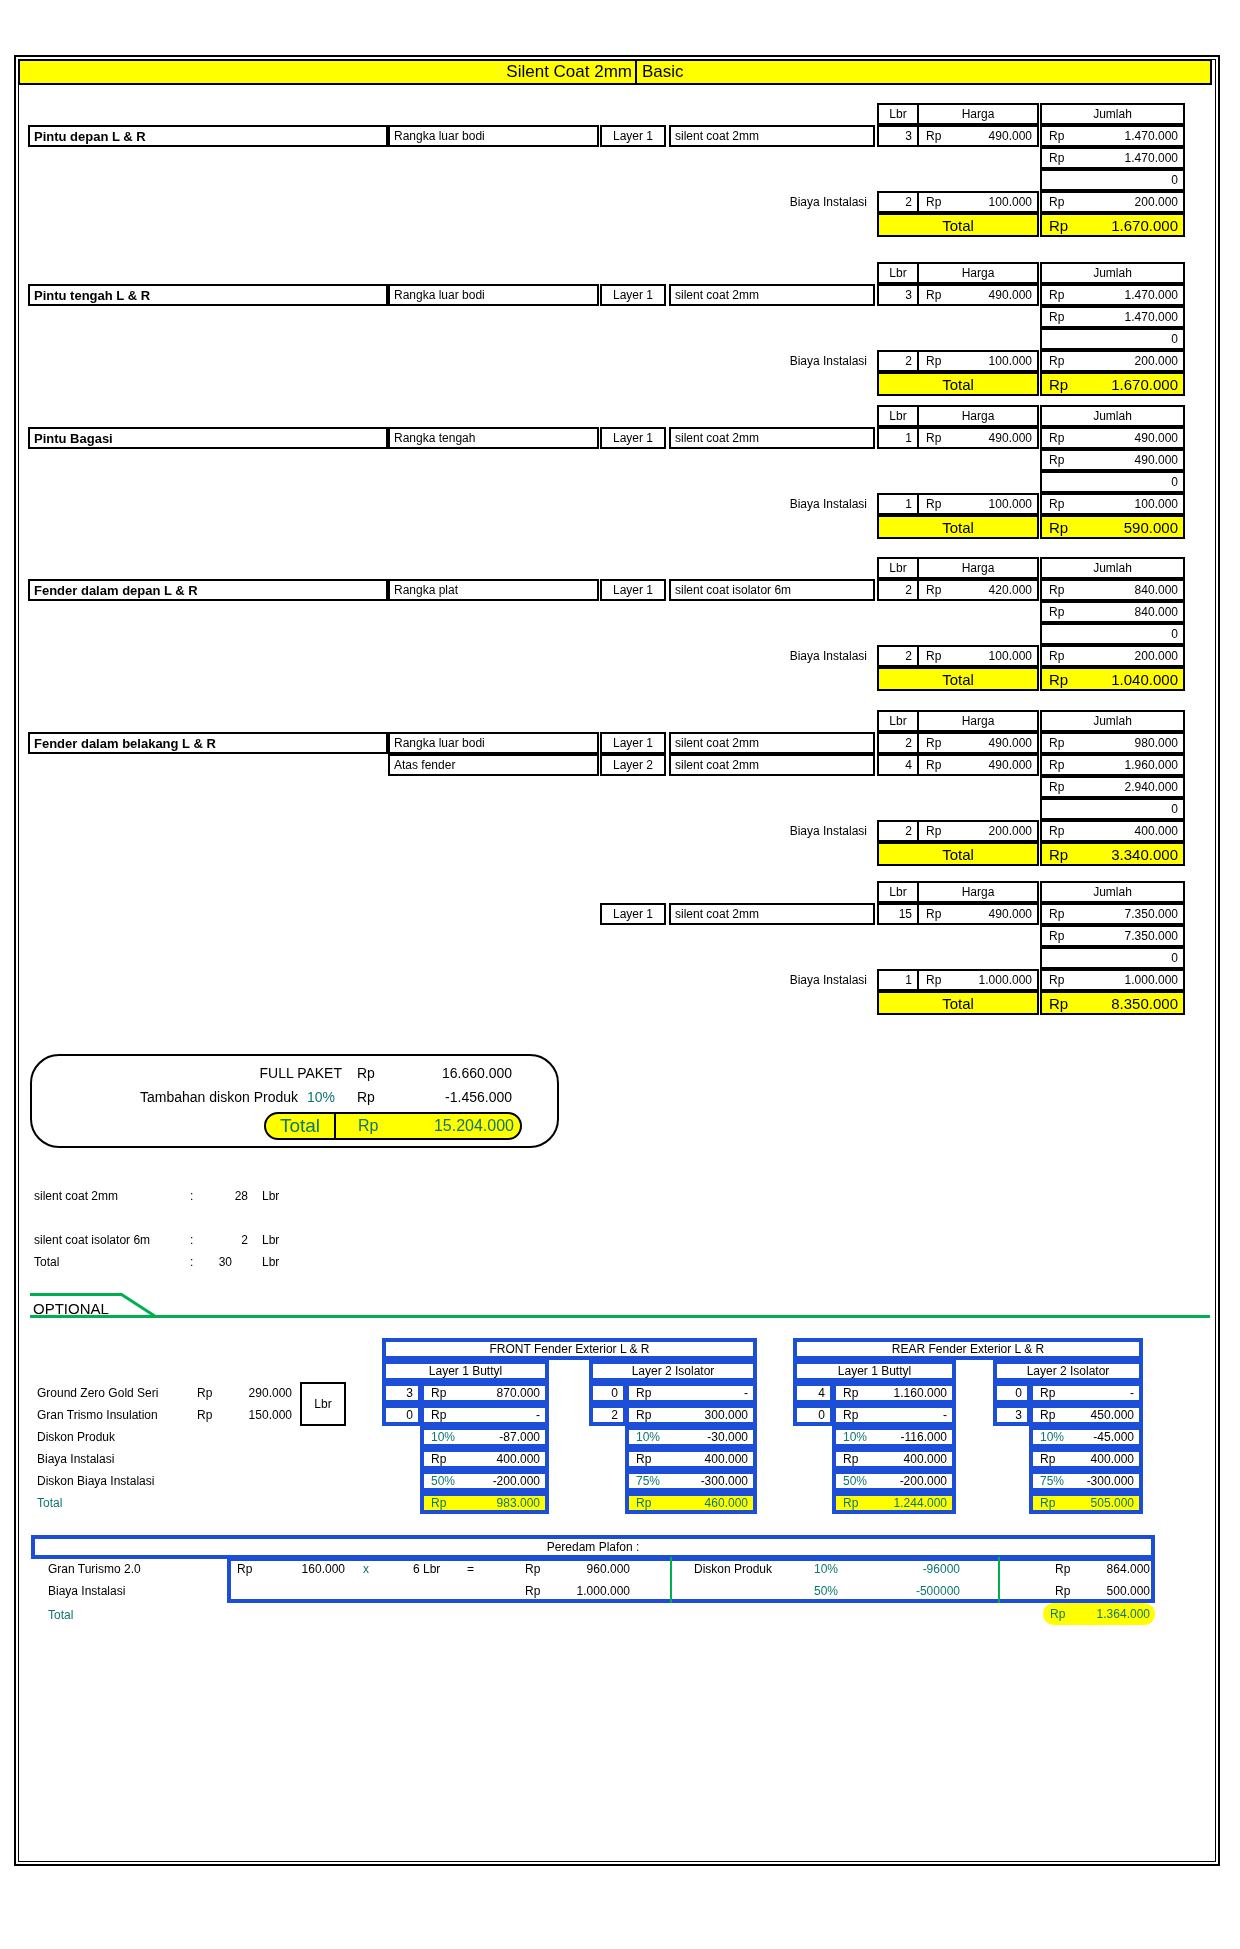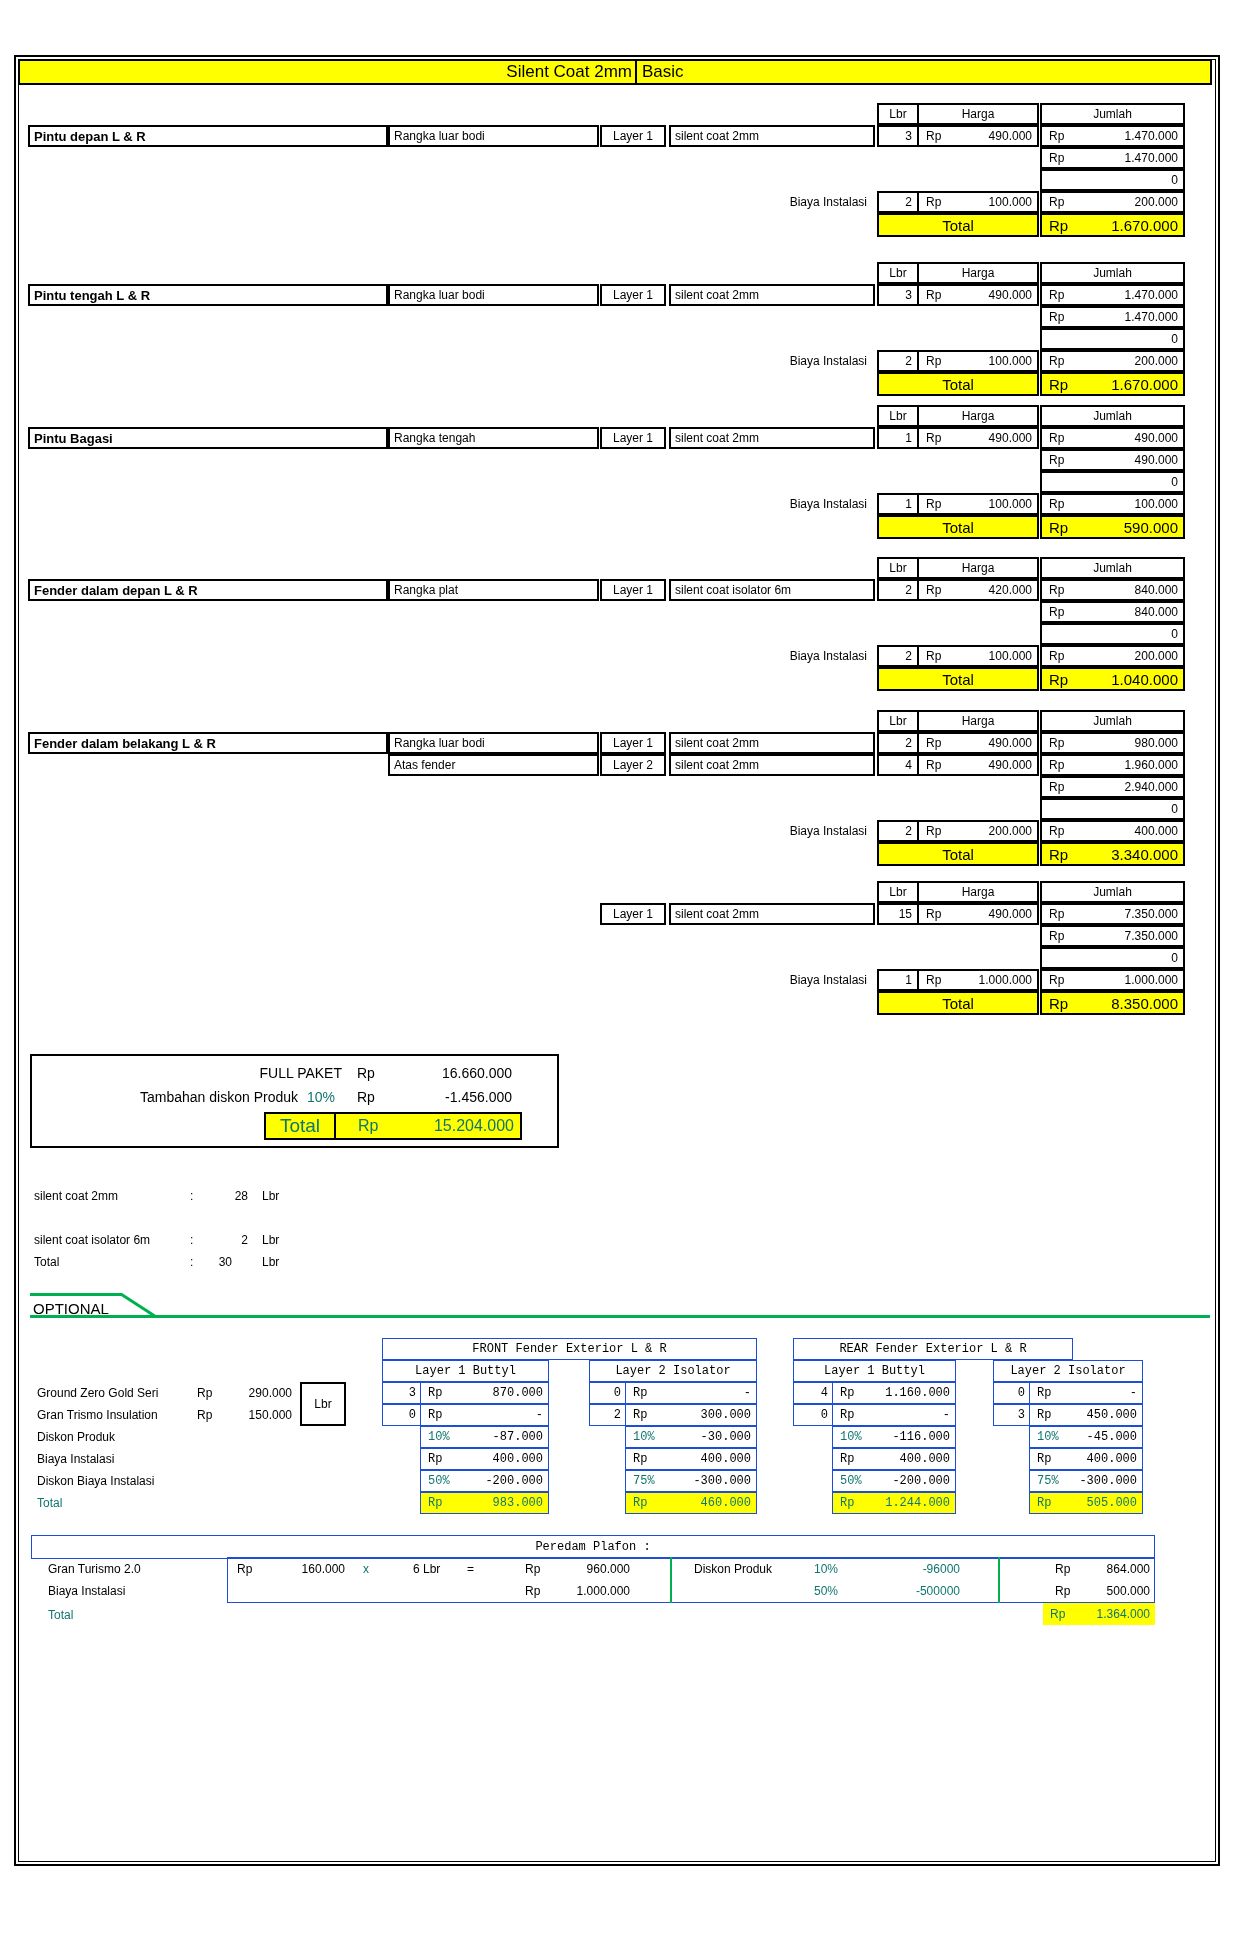--- a/index.html
+++ b/index.html
@@ -1,30 +1,30 @@
 <!DOCTYPE html>
 <html><head>
 <meta charset="utf-8">
 <style>
   html,body{margin:0;padding:0;background:#fff;}
   .canvas{position:relative;width:1240px;height:1949px;background:#fff;
     font-family:"Liberation Sans",sans-serif;color:#000;overflow:hidden;}
-  .abs{position:absolute;}
+  .abs{position:absolute;border-radius:29px;}
   .page{position:absolute;left:14px;top:55px;width:1202px;height:1807px;border:2px solid #000;}
   .page::after{content:"";position:absolute;inset:2px;border:1px solid #000;pointer-events:none;}
   .titlebar{position:absolute;left:18px;top:59px;width:1194px;height:26px;background:#FFFF00;
     border:2px solid #000;display:flex;box-sizing:border-box;font-size:17px;}
   .titlebar .tl{width:612px;text-align:right;padding-right:3px;line-height:22px;}
   .titlebar .tdiv{width:2px;background:#000;}
   .titlebar .tr2{padding-left:5px;line-height:22px;}
   .sec{position:absolute;left:0;width:1240px;height:160px;}
   .b{position:absolute;border:2px solid #000;box-sizing:border-box;background:#fff;
      display:flex;align-items:center;font-size:12px;line-height:1;}
-  .gb{position:absolute;border:1px solid #1d4ed8;box-sizing:border-box;background:#fff;
-     display:flex;align-items:center;font-size:12px;line-height:1;font-family:Liberation Mono, monospace;}
+  .gb{position:absolute;border:4px solid #1d4ed8;box-sizing:border-box;background:#fff;
+     display:flex;align-items:center;font-size:12px;line-height:1;}
   .t{position:absolute;font-size:12px;line-height:1;white-space:nowrap;}
   .h22{height:22px;}
   .ctr{justify-content:center;}
   .sb{justify-content:space-between;padding:0 5px 0 7px;}
   .rt{justify-content:flex-end;padding-right:5px;}
   .red{color:#0f766e;}
   .yel{background:#FFFF00;}
   .cn{left:28px;width:360px;}
   .cnw{left:28px;width:568px;}
   .cr{left:388px;width:211px;}
@@ -402,21 +402,21 @@
         <span class="red">75%</span>
         <span>-300.000</span>
       </div>
     <div class="gb sb yel" style="left:625px;top:154px;width:132px;height:22px">
         <span class="red">Rp</span>
         <span class="red">460.000</span>
       </div>
   </div>
 
   <div class="abs" style="left:0;top:1338px;width:1240px;height:180px;">
-    <div class="gb ctr" style="left:793px;top:0;width:280px;height:22px">REAR Fender Exterior L &amp; R</div>
+    <div class="gb ctr" style="left:793px;top:0;width:350px;height:22px">REAR Fender Exterior L &amp; R</div>
     <div class="gb ctr" style="left:793px;top:22px;width:163px;height:22px">Layer 1 Buttyl</div>
     <div class="gb ctr" style="left:993px;top:22px;width:150px;height:22px">Layer 2 Isolator</div>
     <div class="gb rt" style="left:793px;top:44px;width:41px;height:22px">4</div>
     <div class="gb rt" style="left:793px;top:66px;width:41px;height:22px">0</div>
     <div class="gb sb" style="left:832px;top:44px;width:124px;height:22px">
         <span>Rp</span>
         <span>1.160.000</span>
       </div>
     <div class="gb sb" style="left:832px;top:66px;width:124px;height:22px">
         <span>Rp</span>

